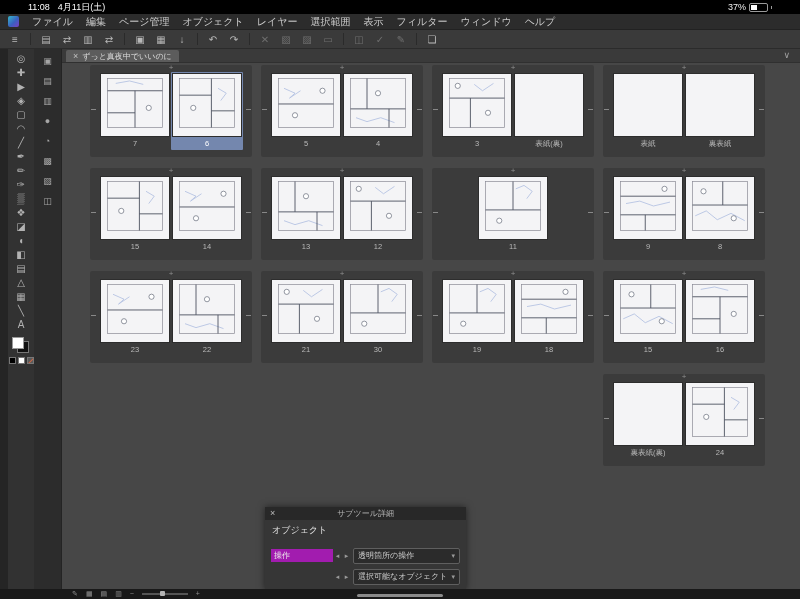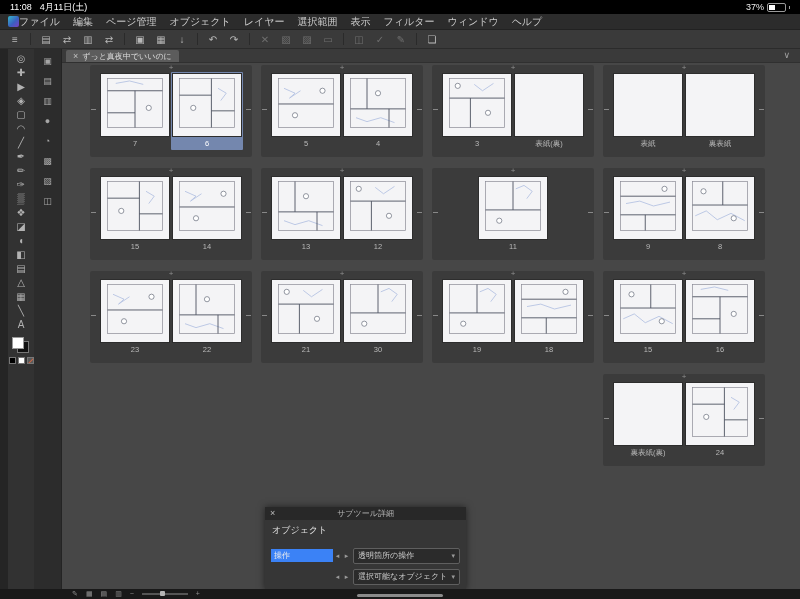--- a/index.html
+++ b/index.html
@@ -2,30 +2,30 @@
 <html><head>
 <meta charset="utf-8">
 <style>
   html,body{margin:0;padding:0;background:#000;}
   .screen{position:relative;width:800px;height:599px;background:#474747;overflow:hidden;
           font-family:"Liberation Sans","DejaVu Sans",sans-serif;}
 
   
   .status-bar{position:absolute;top:0;left:0;right:0;height:14px;background:#000;color:#fff;
               font-size:9px;display:flex;align-items:center;justify-content:space-between;
-              padding:0 10px;box-sizing:border-box;}
+              padding:0 28px;box-sizing:border-box;}
   .sb-left{display:flex;gap:8px;align-items:center;}
   .battery{display:flex;align-items:center;gap:3px;color:#eee;}
   .batt-icon{width:17px;height:7px;border:1px solid #9a9a9a;border-radius:2px;position:relative;}
   .batt-fill{position:absolute;left:1px;top:1px;bottom:1px;width:36%;background:#fff;}
   .batt-nub{width:1px;height:3px;background:#9a9a9a;}
 
   
   .menu-bar{position:absolute;top:14px;height:16px;left:0;right:0;background:#2c2c2c;
-            display:flex;align-items:center;padding:0 8px;box-sizing:border-box;
+            display:flex;align-items:center;padding:0 8px;gap:13px;box-sizing:border-box;
             border-bottom:1px solid #222;}
   .app-logo{width:11px;height:11px;border-radius:2px;flex:0 0 auto;
             background:linear-gradient(135deg,#35b8c9 0%,#3a60c0 55%,#7b3fc0 100%);}
   .menu-item{color:#cbcbcb;font-size:10px;white-space:nowrap;}
 
   
   .toolbar{position:absolute;top:30px;height:19px;left:0;right:0;background:#3a3a3a;
            display:flex;align-items:center;padding:0 6px;gap:3px;box-sizing:border-box;
            border-bottom:1px solid #2b2b2b;}
   .tb-btn{width:18px;height:15px;display:flex;align-items:center;justify-content:center;
@@ -85,21 +85,21 @@
   .panel{position:absolute;left:265px;top:507px;width:201px;height:83px;
          background:rgba(54,54,54,0.97);box-shadow:0 0 7px rgba(0,0,0,.55);z-index:5;overflow:hidden;}
   .panel-title{height:13px;background:#282828;display:flex;align-items:center;position:relative;}
   .panel-title-text{flex:1;text-align:center;color:#b4b4b4;font-size:8px;}
   .panel-close{position:absolute;left:5px;color:#bdbdbd;font-size:9px;line-height:9px;cursor:pointer;}
   .panel-body{padding:3px 6px;}
   .panel-section{color:#e0e0e0;font-size:9px;margin:1px 0 11px 1px;}
   .panel-row{display:flex;align-items:center;margin-bottom:6px;height:15px;}
   .panel-row-label{width:62px;font-size:8px;color:#eee;height:13px;line-height:13px;
                    padding-left:3px;box-sizing:border-box;flex:0 0 auto;}
-  .panel-row-label.active{background:#3b82f6;}
+  .panel-row-label.active{background:#a21caf;}
   .mini-btn{width:9px;height:11px;color:#9a9a9a;font-size:7px;display:flex;align-items:center;
             justify-content:center;cursor:pointer;}
   .dropdown{flex:1;height:14px;background:#2b2b2b;border:1px solid #5f5f5f;border-radius:2px;
             display:flex;align-items:center;justify-content:space-between;
             padding:0 4px;color:#cfcfcf;font-size:8px;margin-left:2px;cursor:pointer;}
   .dd-arrow{color:#9a9a9a;font-size:7px;}
 
   
   .bottom-bar{position:absolute;left:0;right:0;bottom:0;height:10px;background:#191919;z-index:10;
               display:flex;align-items:center;padding-left:72px;gap:8px;box-sizing:border-box;}

